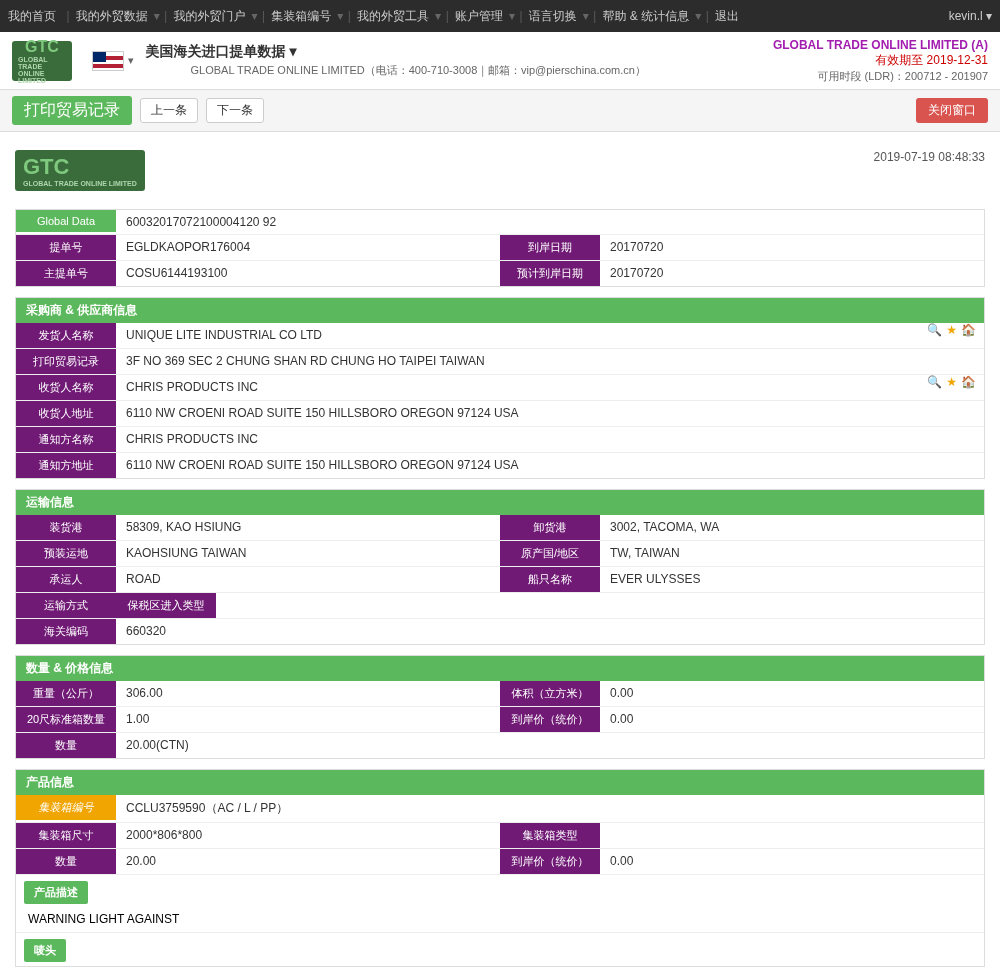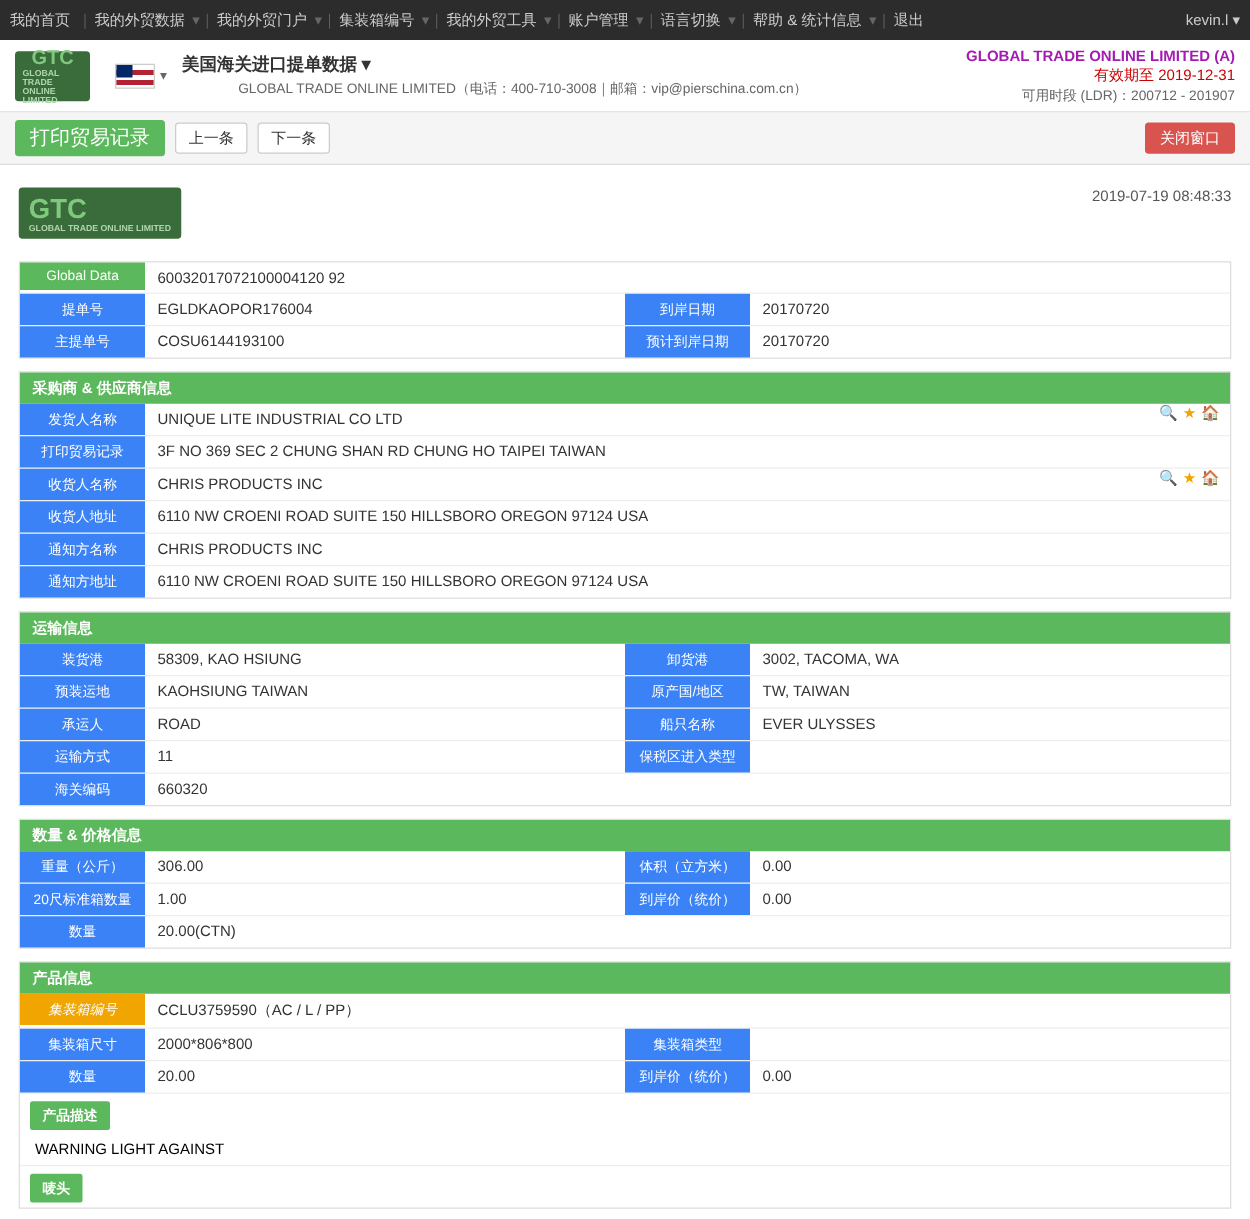--- a/index.html
+++ b/index.html
@@ -36,21 +36,21 @@
     .doc-header { display: flex; justify-content: space-between; align-items: flex-start; margin-bottom: 10px; padding: 8px 0; }
     .doc-logo { display: flex; align-items: center; gap: 8px; }
     .doc-logo .logo-box2 { background: #3a6b3a; color: #7fc97f; font-size: 20px; font-weight: bold; padding: 4px 8px; border-radius: 3px; }
     .doc-timestamp { color: #555; font-size: 12px; }
     
     
     .data-section { border: 1px solid #ddd; margin-bottom: 10px; }
     .section-header { background: #5cb85c; color: #fff; padding: 4px 10px; font-size: 12px; font-weight: bold; }
     .data-row { display: flex; align-items: flex-start; border-bottom: 1px solid #eee; }
     .data-row:last-child { border-bottom: none; }
-    .field-label { background: #3b82f6; color: #fff; padding: 5px 8px; min-width: 100px; font-size: 11px; display: flex; align-items: center; justify-content: center; text-align: center; flex-shrink: 0; }
+    .field-label { background: #701a75; color: #fff; padding: 5px 8px; min-width: 100px; font-size: 11px; display: flex; align-items: center; justify-content: center; text-align: center; flex-shrink: 0; }
     .field-value { padding: 5px 10px; flex: 1; color: #333; display: flex; align-items: center; font-size: 12px; }
     .icons-area { display: flex; gap: 4px; align-items: center; padding-right: 8px; }
     
     .no-border-bottom { border-bottom: none !important; }
     
     .orange-label { background: #f0a500 !important; }
     
     .product-desc-label { background: #5cb85c; color: #fff; padding: 4px 10px; font-size: 11px; font-weight: bold; display: inline-block; margin: 4px 8px; border-radius: 2px; }
     
     .marks-label { background: #5cb85c; color: #fff; padding: 4px 10px; font-size: 11px; font-weight: bold; display: inline-block; margin: 4px 8px; border-radius: 2px; }
@@ -195,21 +195,20 @@
       <div class="field-value" style="flex:1;">TW, TAIWAN</div>
     </div>
     <div class="data-row">
       <div class="field-label">承运人</div>
       <div class="field-value" style="flex:1;">ROAD</div>
       <div class="field-label">船只名称</div>
       <div class="field-value" style="flex:1;">EVER ULYSSES</div>
     </div>
     <div class="data-row">
       <div class="field-label">运输方式</div>
-      <div class="field-value" style="flex:1;">11</div>
       <div class="field-label">保税区进入类型</div>
       <div class="field-value" style="flex:1;"></div>
     </div>
     <div class="data-row no-border-bottom">
       <div class="field-label">海关编码</div>
       <div class="field-value">660320</div>
     </div>
   </div>
 
   <div class="data-section">

